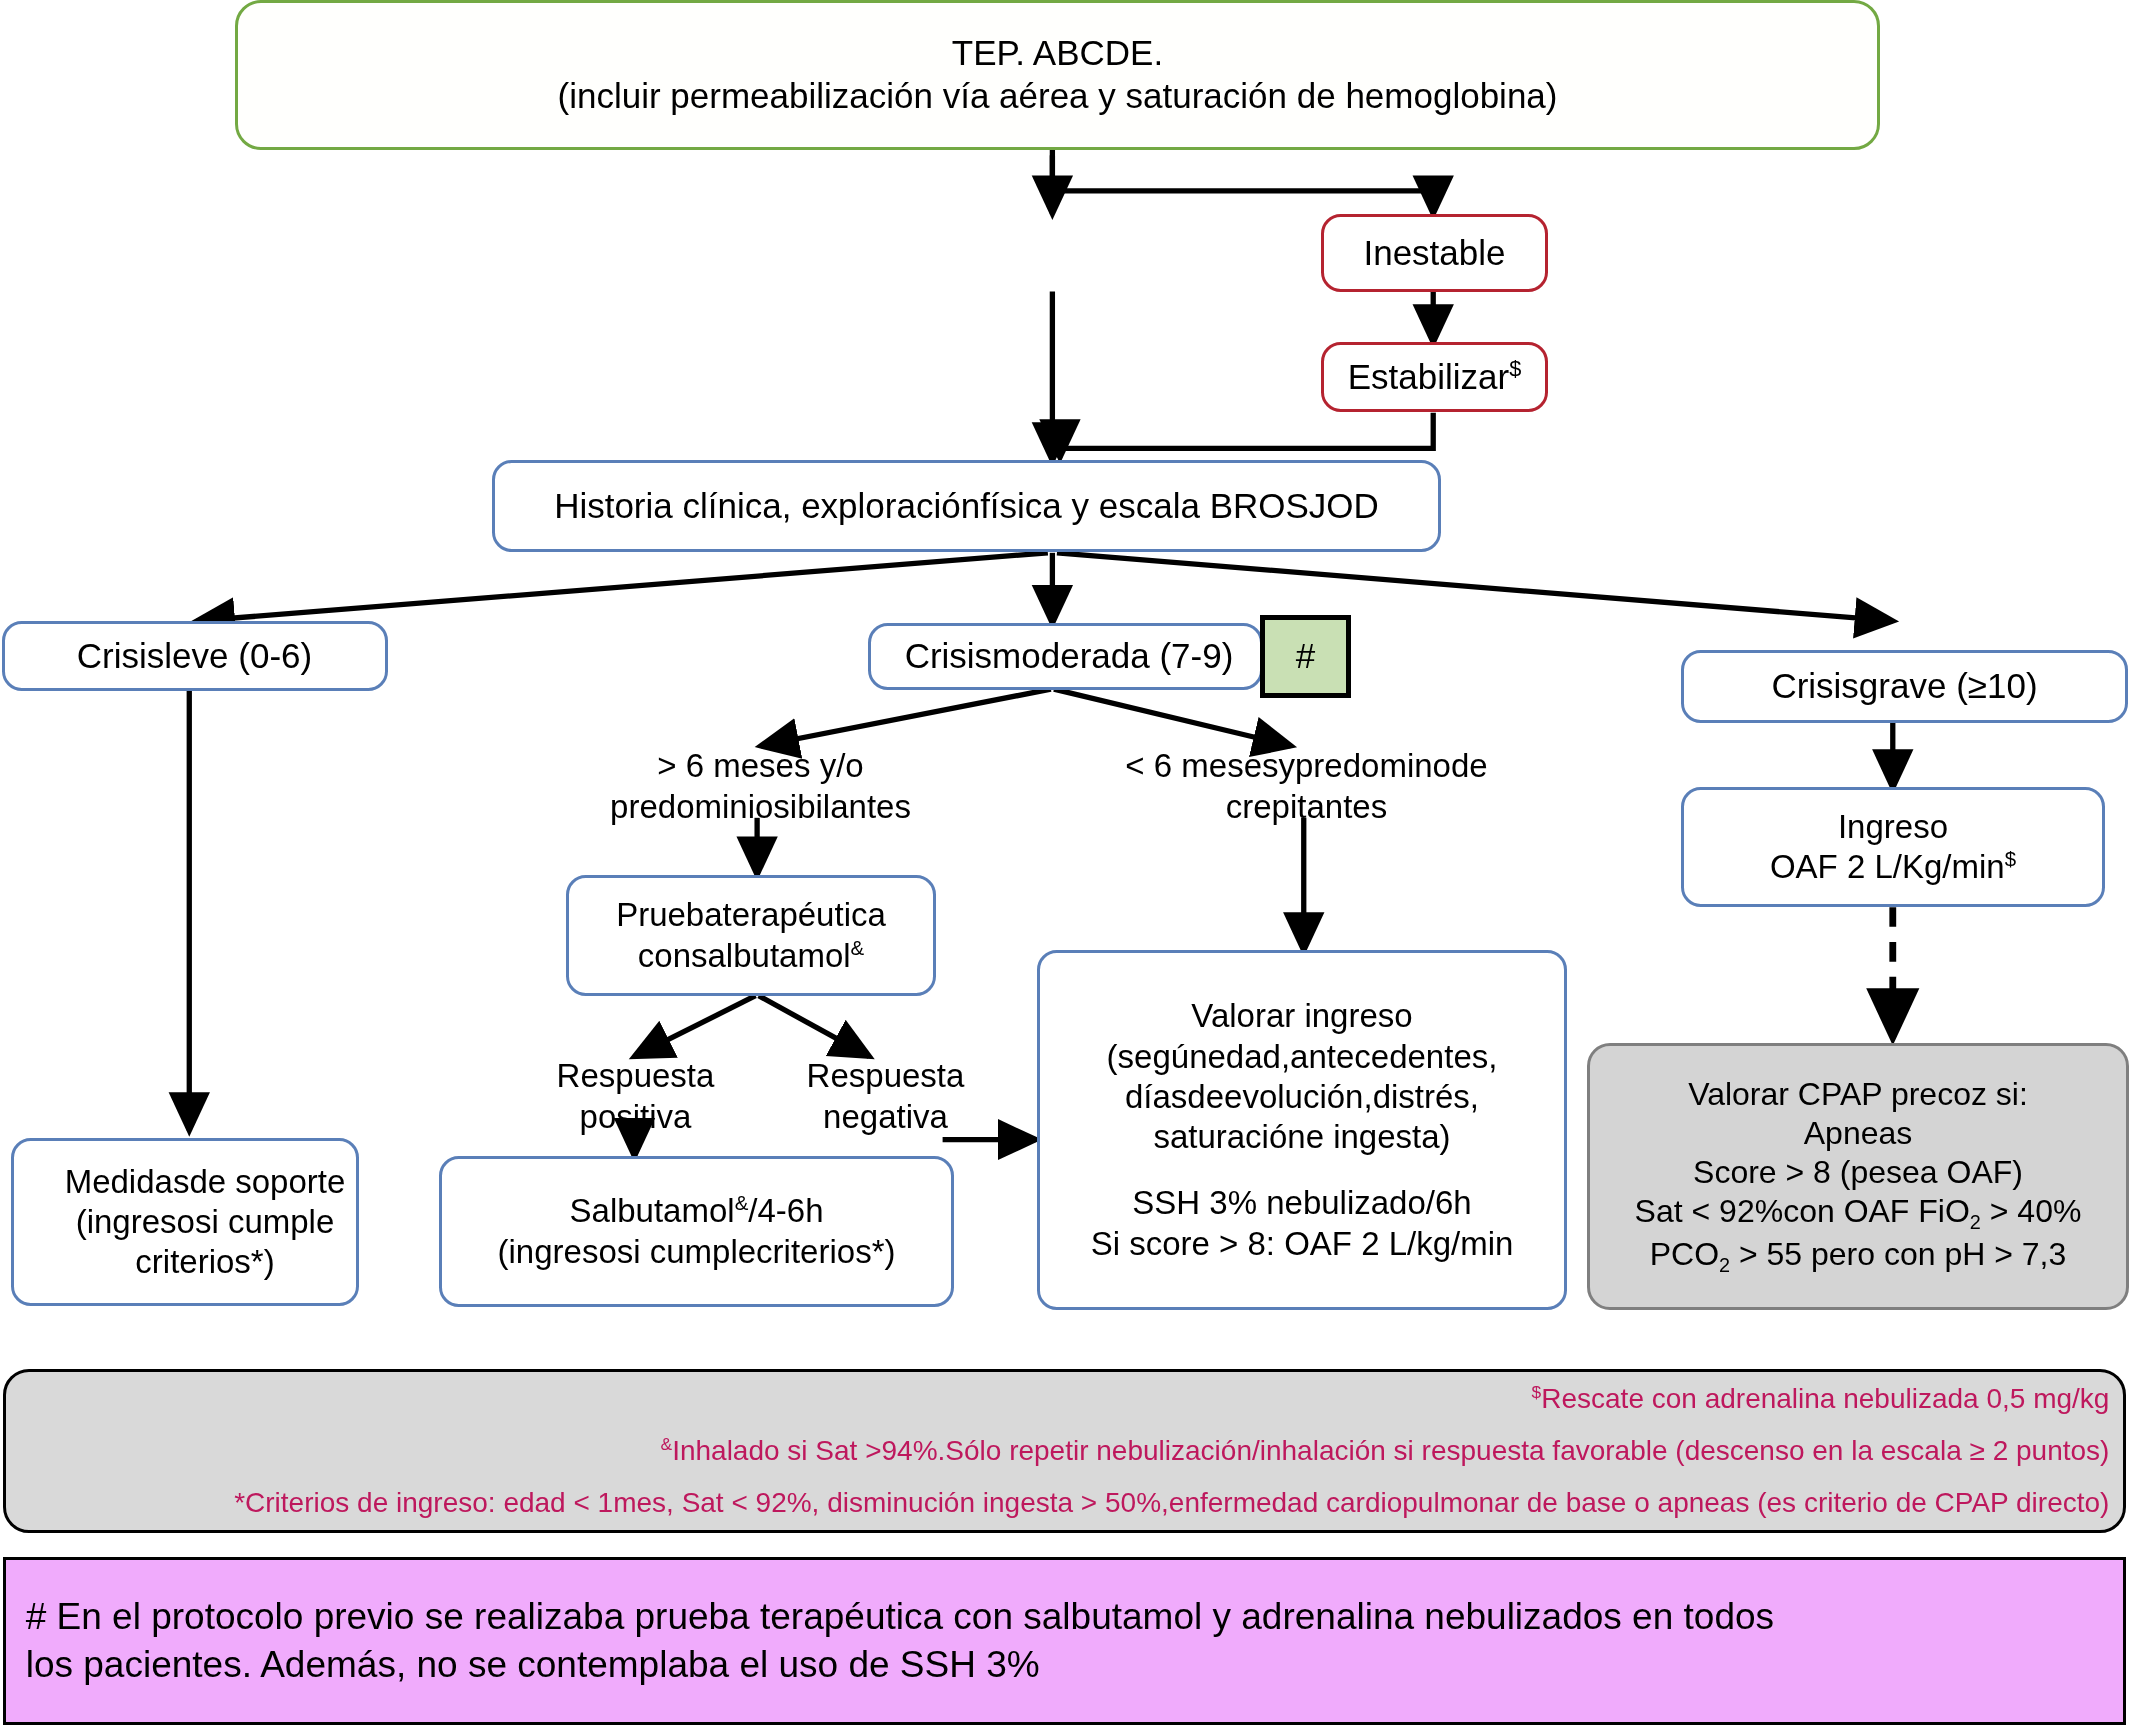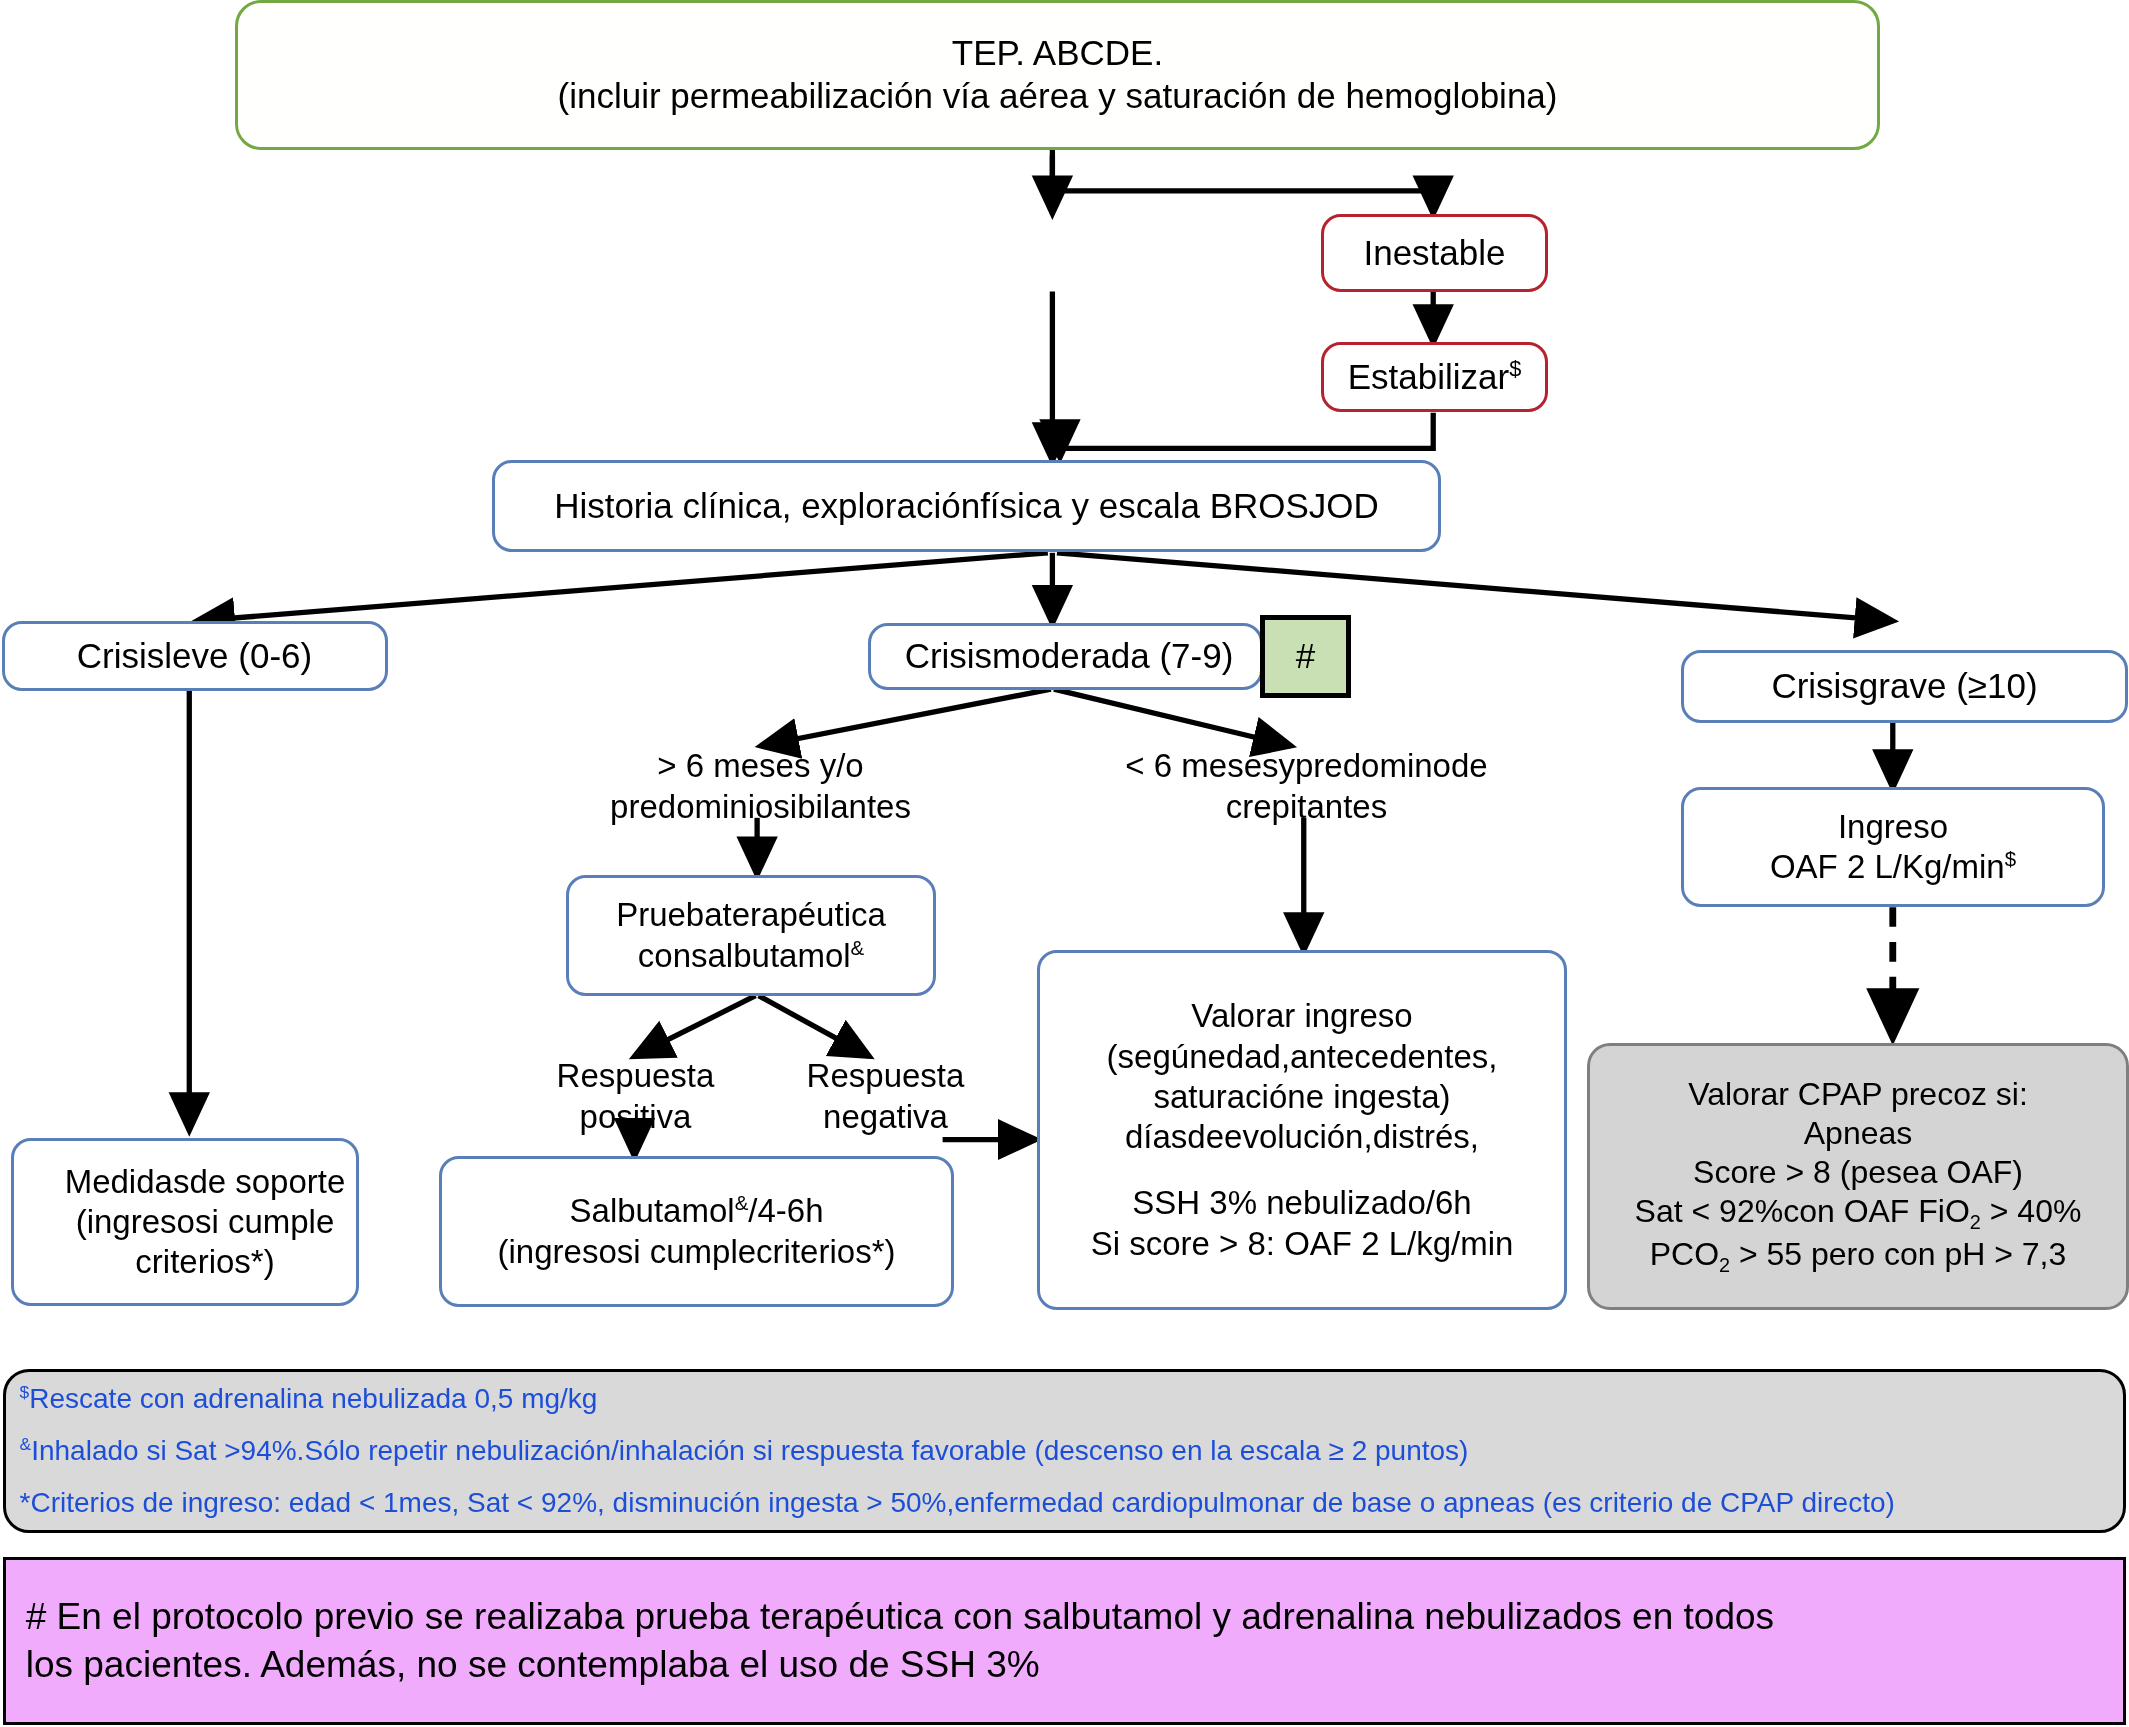--- a/index.html
+++ b/index.html
@@ -91,23 +91,23 @@
     position: absolute;
     box-sizing: border-box;
     z-index: 2;
     display: flex;
     flex-direction: column;
     justify-content: center;
   }
   .note-line {
     padding: 0 13.6px;
     font-size: 28px;
-    color: #1d4ed8;
+    color: #be185d;
     line-height: 1.15;
-    text-align: left;
+    text-align: right;
   }
   .note-line.spaced { margin-top: 19.7px; }
   .green-note-line {
     padding: 0 19.7px;
     font-size: 37px;
     line-height: 1.3;
     text-align: left;
     color: #000;
   }
 </style>
@@ -237,22 +237,22 @@
     <div class="txt">
       <div><span>Salbutamol</span><span class="sup">&amp;</span><span>/4-6h</span></div>
       <div>(ingresosi cumplecriterios*)</div>
     </div>
   </div>
 
   <div class="node box-blue fs-44" style="left:1037px; top:950px; width:530px; height:360px;">
     <div class="txt">
       <div>Valorar ingreso</div>
       <div>(segúnedad,antecedentes,</div>
+      <div>díasdeevolución,distrés,</div>
       <div>saturacióne ingesta)</div>
-      <div>díasdeevolución,distrés,</div>
       <div style="height:26px;"></div>
       <div>SSH 3% nebulizado/6h</div>
       <div>Si score &gt; 8: OAF  2 L/kg/min</div>
     </div>
   </div>
 
   <div class="node box-blue fs-44" style="left:1681px; top:787px; width:424px; height:120px;">
     <div class="txt">
       <div>Ingreso</div>
       <div><span>OAF 2 L/Kg/min</span><span class="sup">$</span></div>

